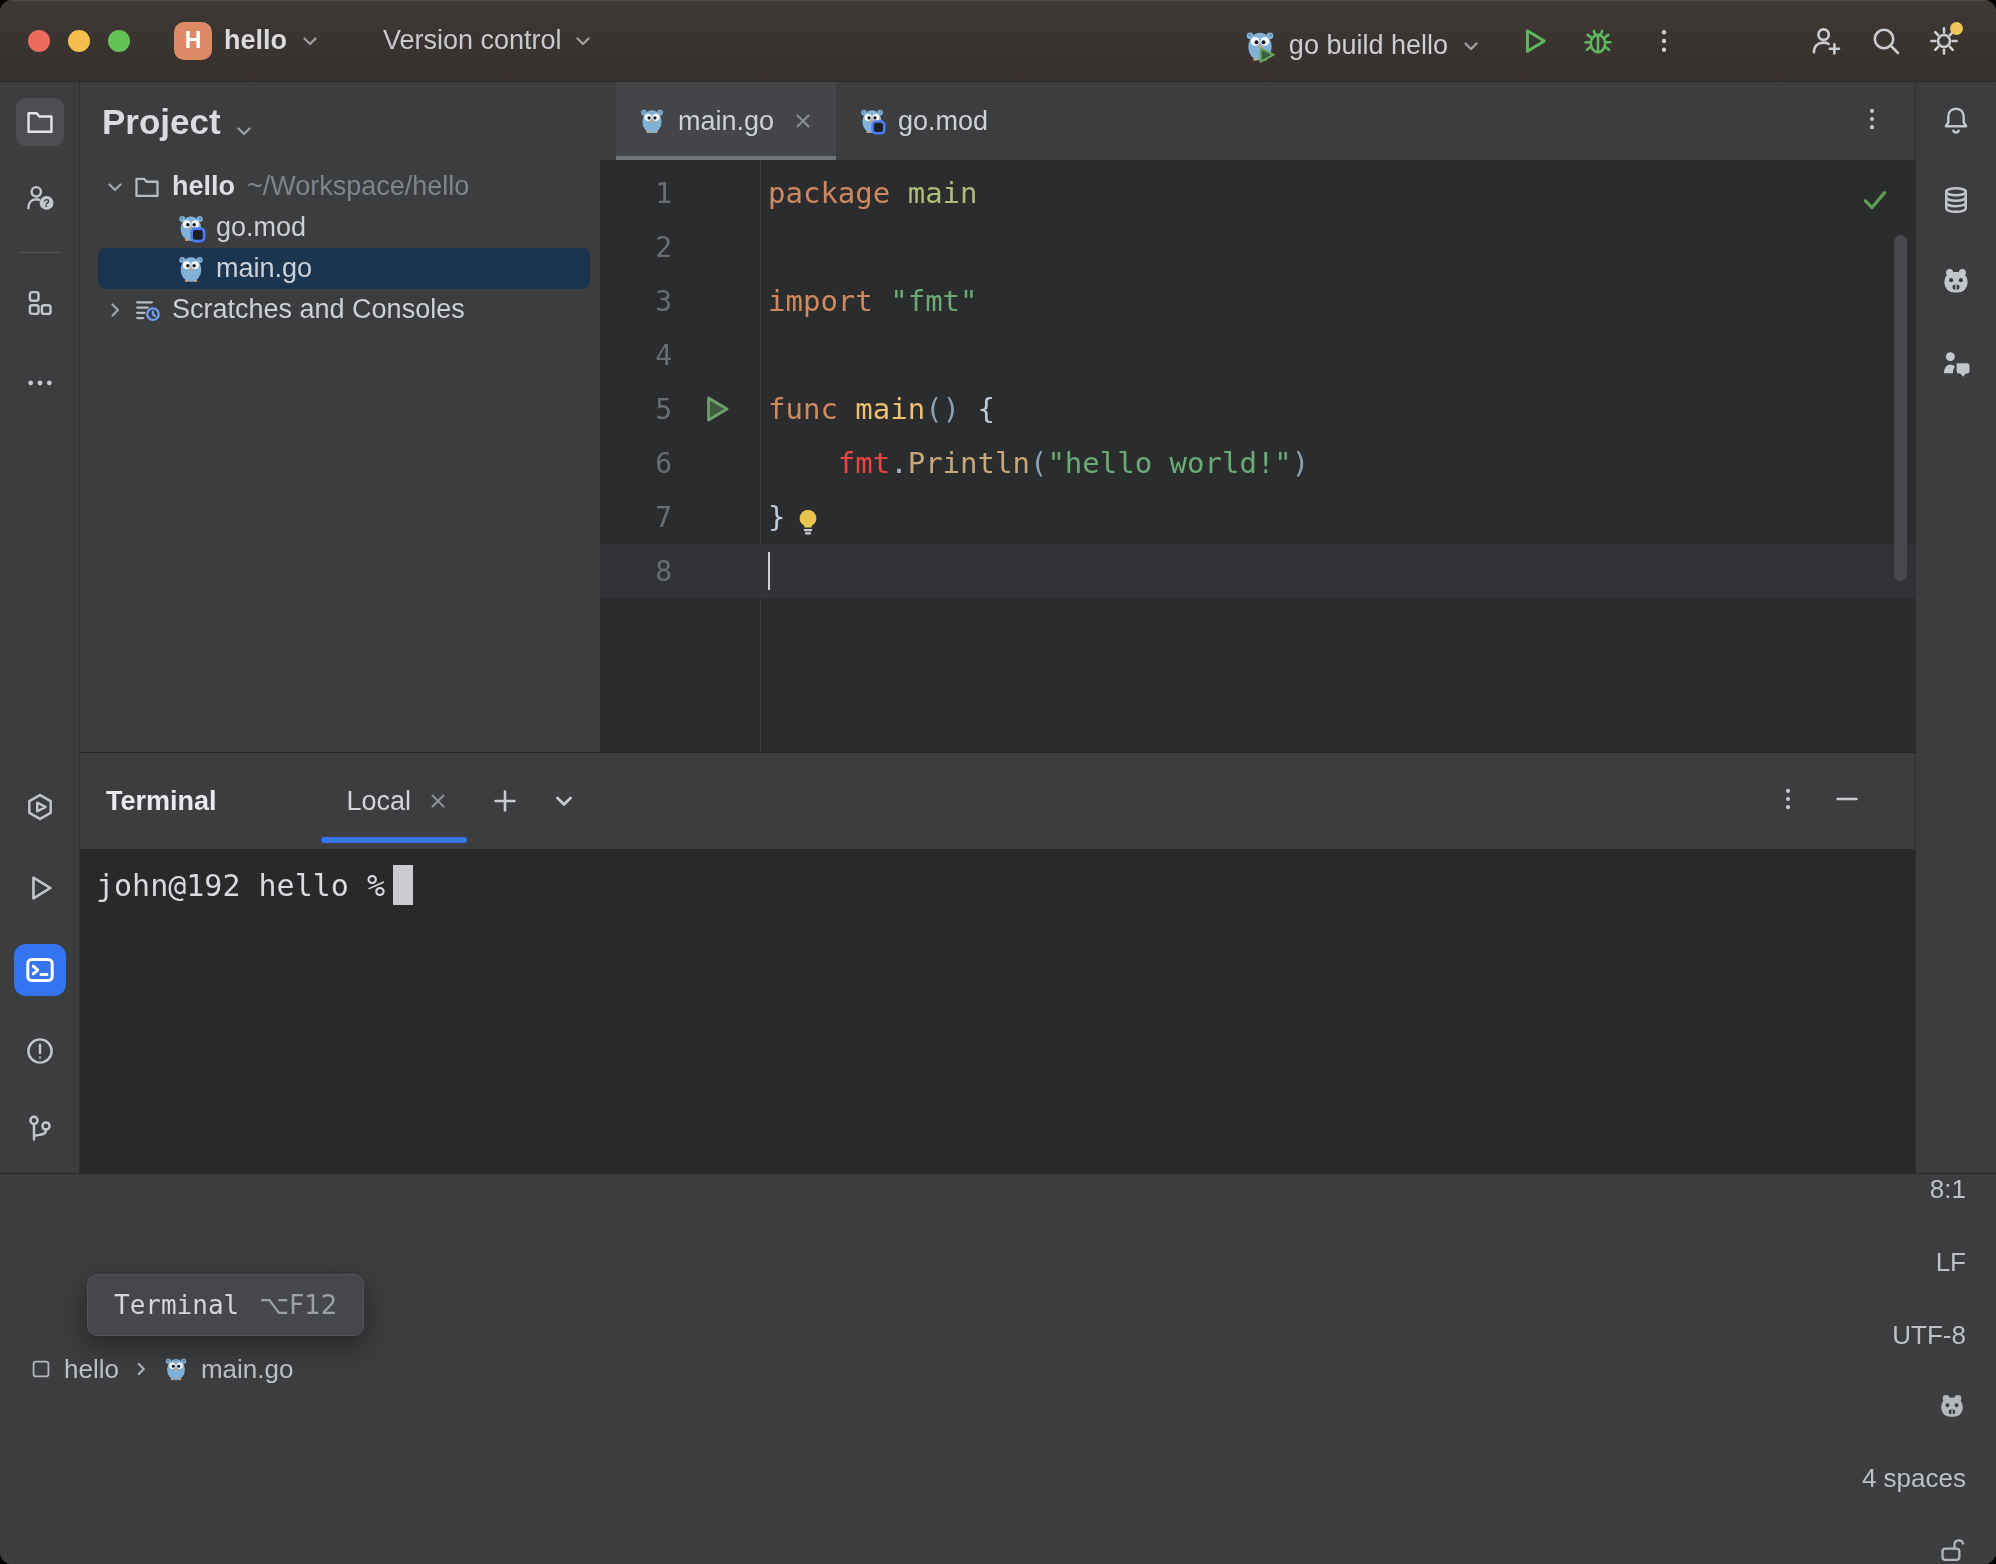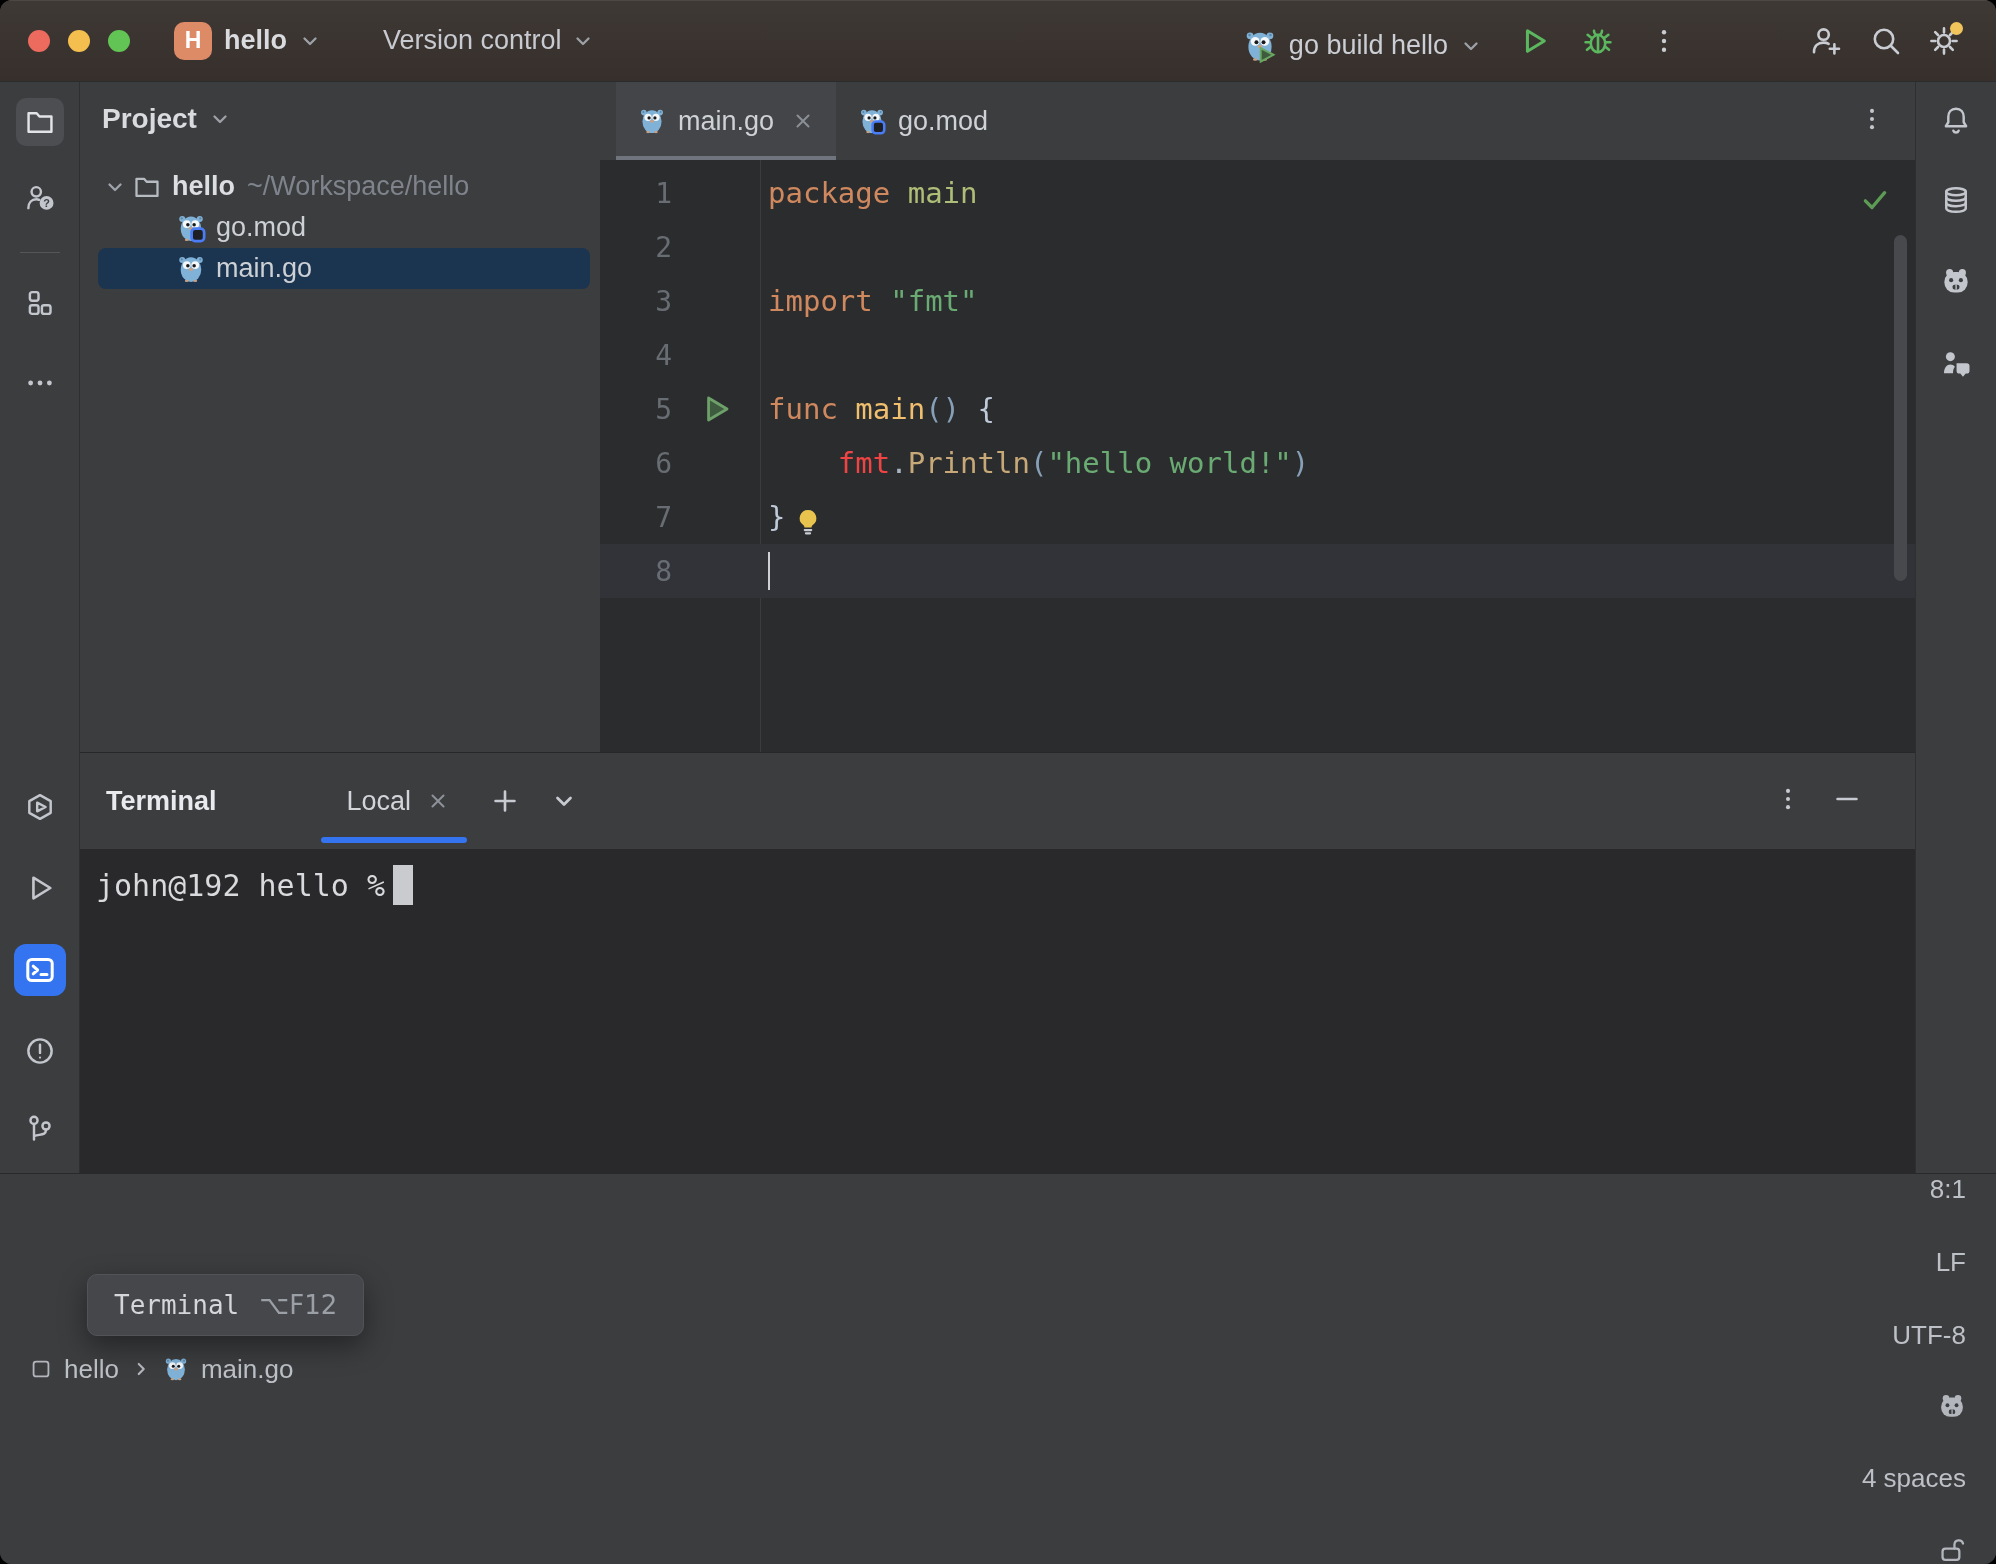--- a/index.html
+++ b/index.html
@@ -31,21 +31,21 @@
   .strip-btn.active-gray { background:#4C4E52; color:#E2E4E8; }
   .strip-btn.active-blue { background:#3574F0; color:#fff; width:52px; height:52px; border-radius:12px; }
   .strip-divider { width:40px; height:1px; background:#54565A; flex:0 0 auto; }
   .strip-spacer { flex:1; }
 
   .center { flex:1; display:flex; flex-direction:column; min-width:0; }
   .top-row { flex:0 0 670px; display:flex; min-height:0; }
 
   
   .project-panel { flex:0 0 520px; background:#3B3D3F; display:flex; flex-direction:column; padding-top:14px; overflow:hidden; }
-  .pp-header { height:46px; display:flex; align-items:center; gap:12px; padding-left:22px; color:#D9DBDF; font-size:28px; font-weight:700; }
+  .pp-header { height:46px; display:flex; align-items:flex-end; gap:12px; padding-left:22px; color:#D9DBDF; font-size:35px; font-weight:700; }
   .tree { margin-top:24px; font-size:27px; color:#CDD0D5; }
   .tree-row { height:41px; display:flex; align-items:center; margin:0 10px 0 18px; border-radius:8px; }
   .tree-row.selected { background:#1B3450; }
   .tr-chev { width:34px; display:flex; justify-content:center; color:#9FA3AA; }
   .tr-icon { width:30px; height:30px; margin-right:10px; display:flex; align-items:center; justify-content:center; color:#B7BBC2; }
   .tr-label { white-space:pre; }
   .tr-label.bold { font-weight:700; color:#DCDEE2; }
   .tr-path { color:#7F838C; margin-left:12px; }
 
   
@@ -340,20 +340,35 @@
                     <circle cx="15.4" cy="8.8" r="3.1" fill="#F5F7F9"></circle>
 <circle cx="9.5" cy="9.4" r="1.4" fill="#17191C"></circle>
                     <circle cx="14.5" cy="9.4" r="1.4" fill="#17191C"></circle>
 <ellipse cx="12" cy="12.3" rx="1.7" ry="1.2" fill="#C9A183"></ellipse>
 <ellipse cx="8.6" cy="21.5" rx="1.6" ry="0.9" fill="#C9A183"></ellipse>
                     <ellipse cx="15.4" cy="21.5" rx="1.6" ry="0.9" fill="#C9A183"></ellipse>
 
 </svg>
                 </span>
                 <span class="tr-label">main.go</span>
+              </div>
+              <div class="tree-row">
+                <span class="tr-chev">
+                  <svg width="22" height="22" viewBox="0 0 16 16" fill="none" stroke="currentColor" stroke-width="1.7" stroke-linecap="round" stroke-linejoin="round">
+                    <polyline points="6.2,4 10.2,8 6.2,12"></polyline>
+                  </svg>
+                </span>
+                <span class="tr-icon">
+                  <svg width="28" height="28" viewBox="0 0 16 16" fill="none" stroke="currentColor" stroke-width="1.3" stroke-linecap="round" stroke-linejoin="round">
+                    <path d="M2.4 3.6h8.4M2.4 6.6h6M2.4 9.6h4.2M2.4 12.6h3.4"></path>
+                    <circle cx="11.4" cy="10.4" r="3.3" stroke="#6C9DF3"></circle>
+                    <path d="M11.4 8.9v1.7l1.2.8" stroke="#6C9DF3"></path>
+                  </svg>
+                </span>
+                <span class="tr-label">Scratches and Consoles</span>
               </div>
             </div>
         </aside>
 
         <section class="editor-col">
           <div class="tabbar" id="tabbar">
             <div class="tab active">
                 <span style="display:inline-flex">
                   <svg width="28" height="28" viewBox="0 0 24 24">
 <ellipse cx="12" cy="12.5" rx="8.2" ry="9.8" fill="#80B2D8"></ellipse>

